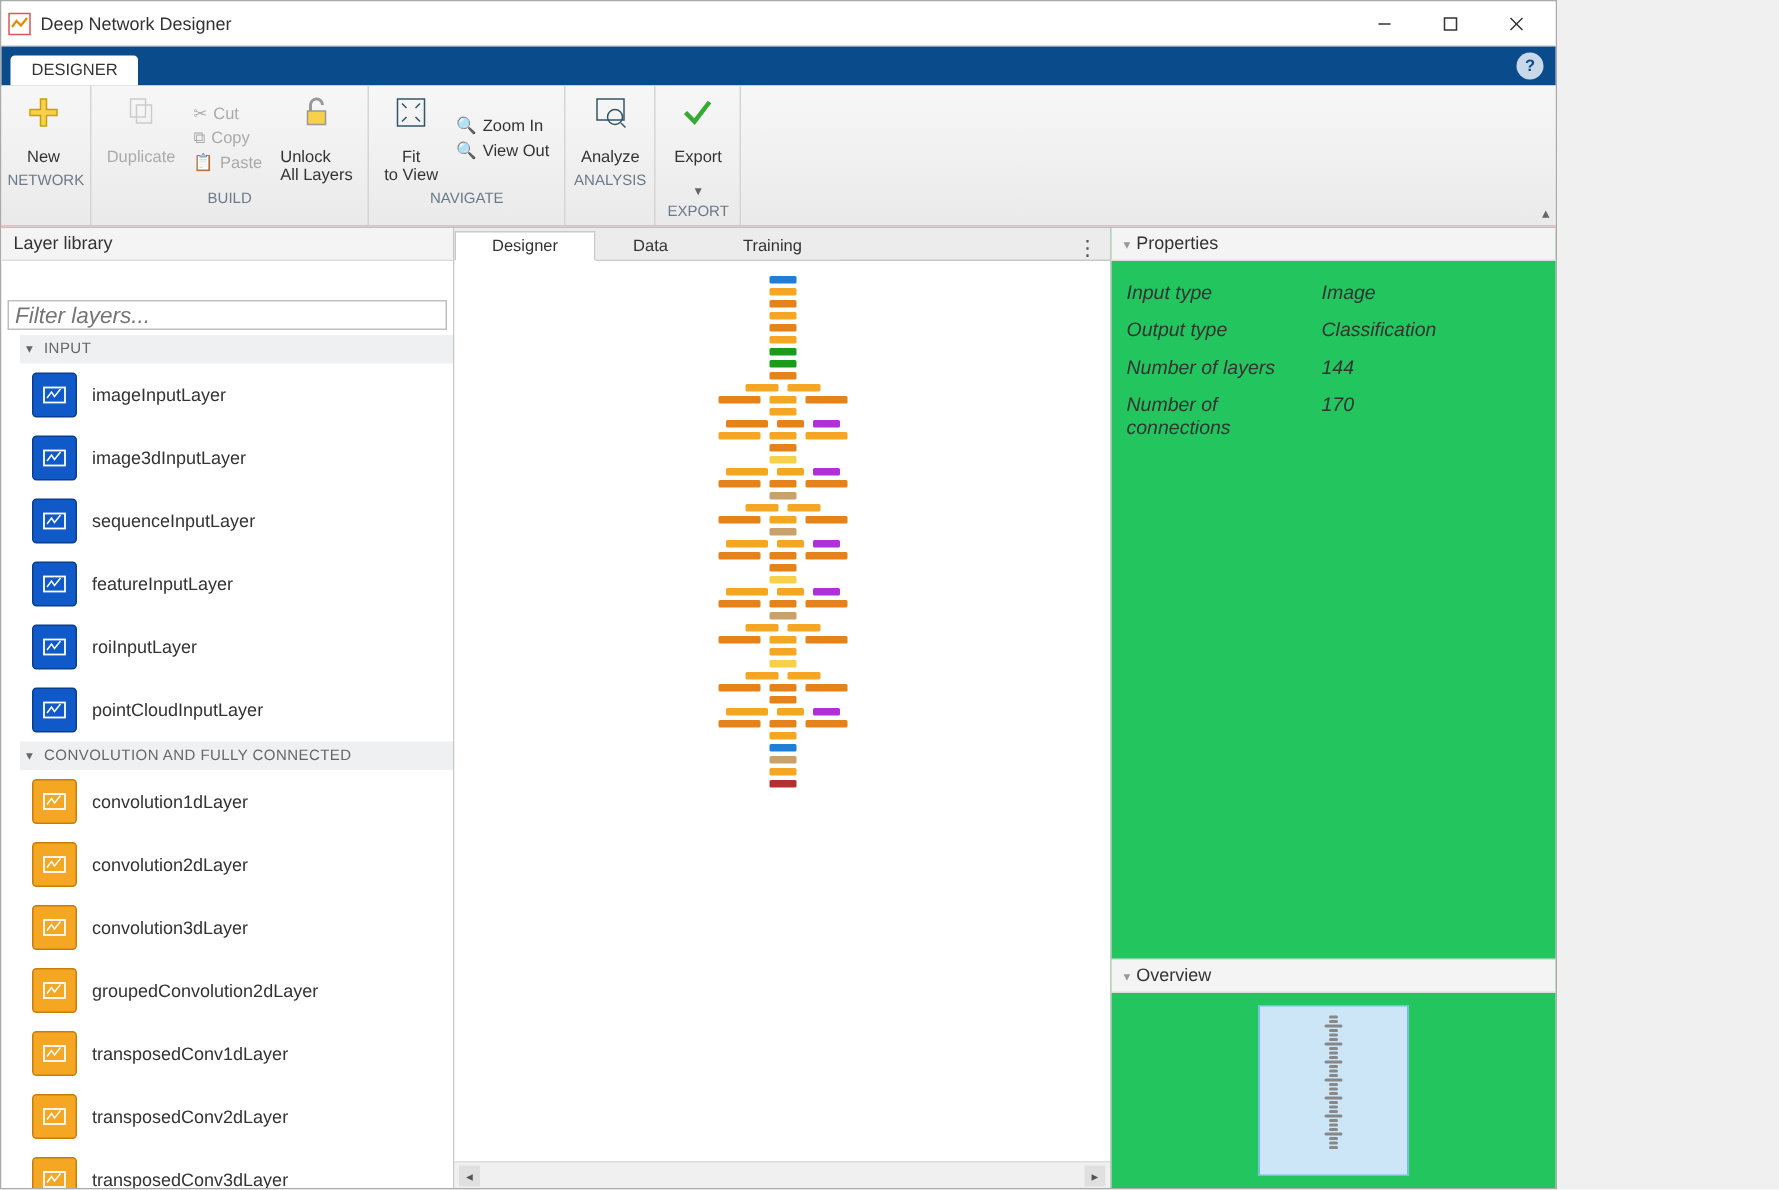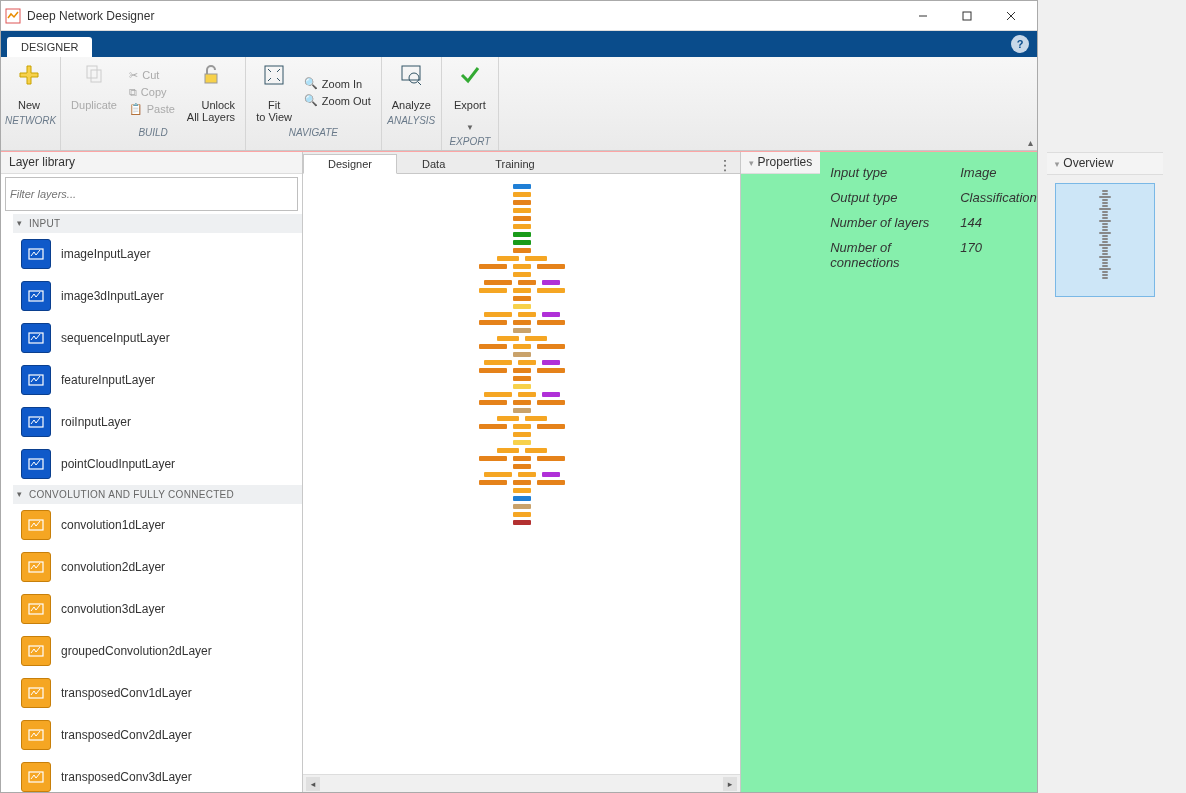--- a/index.html
+++ b/index.html
@@ -13,49 +13,49 @@
 .tabstrip .tab { background: #fff; border-radius: 3px 3px 0 0; padding: 4px 14px; font-size: 11px; color: #333; cursor: pointer; }
 .help-circle { margin-left: auto; margin-right: 8px; width: 18px; height: 18px; border-radius: 50%; background:#c8d8e8; color:#0a4c8b; font-size:11px; font-weight:bold; display:flex; align-items:center; justify-content:center; cursor:pointer; align-self:center;}
 .toolstrip { background: linear-gradient(#f7f7f7,#eaeaea); border-bottom: 1px solid #c8c8c8; display:flex; position:relative; }
 .ts-group { display:flex; flex-direction:column; border-right:1px solid #d5d5d5; padding:2px 4px 0 4px; }
 .ts-group-row { display:flex; }
 .ts-btn { display:flex; flex-direction:column; align-items:center; justify-content:flex-start; padding:4px 6px 2px 6px; min-width:48px; cursor:pointer; color:#333; font-size:11px; gap:12px;}
 .ts-btn.disabled { color:#aaa; cursor:default;}
 .ts-small-col { display:flex; flex-direction:column; justify-content:center; gap:2px; padding:2px 4px;}
 .ts-small { display:flex; align-items:center; gap:4px; font-size:11px; color:#aaa; padding:1px 2px; cursor:default;}
 .ts-small.enabled { color:#333; cursor:pointer;}
-.ts-group-label { font-size:10px; color:#6a7a8a; text-align:center; padding:2px 0 3px 0;font-style:italic; }
+.ts-group-label { font-size:10px; color:#6a7a8a; text-align:center; padding:2px 0 3px 0; }
 .ts-icon { width:24px; height:24px; display:flex; align-items:center; justify-content:center;}
 .ts-icon svg{width:24px;height:24px;}
 .chev{ position:absolute; right:4px; bottom:2px; font-size:10px; color:#666; cursor:pointer;}
 .content { flex:1; display:flex; min-height:0; border-top:1px solid #fca5a5;}
 .left-panel { width:302px; border-right:1px solid #c8c8c8; display:flex; flex-direction:column; background:#fff;}
 .panel-title { height:22px; background:#f4f4f4; border-bottom:1px solid #ddd; font-size:12px; padding:3px 8px; color:#333;}
 .filter-box { margin:3px 4px; }
-.filter-box input { width:100%; height:20px; border:1px solid #bfbfbf; padding:16px 4px; font-size:11px; font-style:italic; color:#888;}
+.filter-box input { width:100%; height:20px; border:1px solid #bfbfbf; padding:2px 4px; font-size:15px; font-style:italic; color:#888;margin-top:23px;}
 .layer-list { flex:1; overflow-y:auto; overflow-x:hidden; position:relative;margin-left:12px;}
 .category { background:#eef0f2; font-size:10px; color:#666; padding:4px 6px 4px 16px; position:relative; letter-spacing:0.3px;}
 .category::before{content:"▾"; position:absolute; left:4px; font-size:9px; color:#666;}
 .layer-item { display:flex; align-items:center; gap:10px; padding:6px 8px; font-size:12px; color:#333; cursor:pointer;}
 .layer-icon { width:30px; height:30px; border-radius:3px; display:flex; align-items:center; justify-content:center; font-size:13px; color:#fff;}
 .layer-icon.input{ background:#0f59c9; border:1px solid #0a3f8f;}
 .layer-icon.conv{ background:#f5a623; border:1px solid #c77f0a;}
 .layer-icon.fc{ background:#e6e6a6; border:1px solid #bdbd6a;}
 .center-panel{ flex:1; display:flex; flex-direction:column; border-right:1px solid #c8c8c8; min-width:0;}
 .canvas-tabs{ height:22px; background:#ececec; display:flex; align-items:flex-end; border-bottom:1px solid #c8c8c8;}
 .ctab{ padding:3px 24px; font-size:11px; background:#ececec; border:1px solid transparent; border-bottom:none; cursor:pointer; color:#333;}
 .ctab.active{ background:#fff; border:1px solid #c8c8c8; border-bottom:1px solid #fff; margin-bottom:-1px;}
 .canvas-menu{ margin-left:auto; padding:0 8px; cursor:pointer; color:#555; font-size:14px;}
 .canvas{ flex:1; background:#fff; position:relative; overflow:hidden;}
 .net{ position:absolute; left:50%; top:10px; transform:translateX(-50%); display:flex; flex-direction:column; align-items:center; gap:3px;}
 .blk{ height:5px; border-radius:1px;}
 .row{ display:flex; gap:6px; align-items:center;}
 .hscroll{ height:18px; background:#f0f0f0; border-top:1px solid #ddd; display:flex; align-items:center; justify-content:space-between; padding:0 3px;}
 .hscroll .arr{ width:14px; height:14px; background:#e0e0e0; display:flex; align-items:center; justify-content:center; font-size:9px; color:#555; cursor:pointer;}
-.right-panel{ width:296px; display:flex; flex-direction:row; background:#86efac;}
+.right-panel{ width:296px; display:flex; flex-direction:column; background:#22c55e;}
 .rp-title{ height:22px; background:#f4f4f4; border-bottom:1px solid #ddd; font-size:12px; padding:3px 8px; color:#333; position:relative;}
 .rp-title::before{content:"▾"; font-size:9px; color:#999; margin-right:4px;}
 .props{ padding:8px 10px; font-size:13px; color:#333;font-style:italic;}
 .prow{ display:flex; padding:5px 0;}
 .prow .k{ width:130px; color:#333;}
 .prow .v{ flex:1; color:#333;}
 .overview{ border-top:1px solid #ddd;}
 .ov-body{ height:130px; display:flex; align-items:center; justify-content:center; padding:8px;}
 .ov-box{ width:100px; height:114px; border:1px solid #7ab8e6; background:#cde6f7; display:flex; align-items:center; justify-content:center;}
 .ov-mini{ width:8px; height:100px; display:flex; flex-direction:column; gap:1px; align-items:center;}
@@ -141,21 +141,21 @@
               <span>Paste</span>
             </div>
         </div>
         <div class="ts-btn">
           <span class="ts-icon">
               <svg viewBox="0 0 24 24">
                 <rect x="6" y="11" width="12" height="9" fill="#f7d14a" stroke="#999"></rect>
                 <path d="M8 11 V7 a4 4 0 0 1 8 0" fill="none" stroke="#999" stroke-width="2"></path>
               </svg>
             </span>
-          <span style="white-space:pre; text-align:right;">Unlock
+          <span style="white-space:pre; text-align:left;">Unlock
 All Layers</span>
         </div>
       </div>
       <div class="ts-group-label">BUILD</div>
     </div>
 
     <div class="ts-group">
       <div class="ts-group-row">
         <div class="ts-btn">
           <span class="ts-icon">
@@ -167,21 +167,21 @@
           <span style="white-space:pre;text-align:center;">Fit
 to View</span>
         </div>
         <div class="ts-small-col">
           <div class="ts-small enabled">
               <span>🔍</span>
               <span>Zoom In</span>
             </div>
           <div class="ts-small enabled">
               <span>🔍</span>
-              <span>Zoom Out</span>
+              <span>View Out</span>
             </div>
         </div>
       </div>
       <div class="ts-group-label">NAVIGATE</div>
     </div>
 
 
     <div class="ts-group">
       <div class="ts-group-row">
         <div class="ts-btn">

